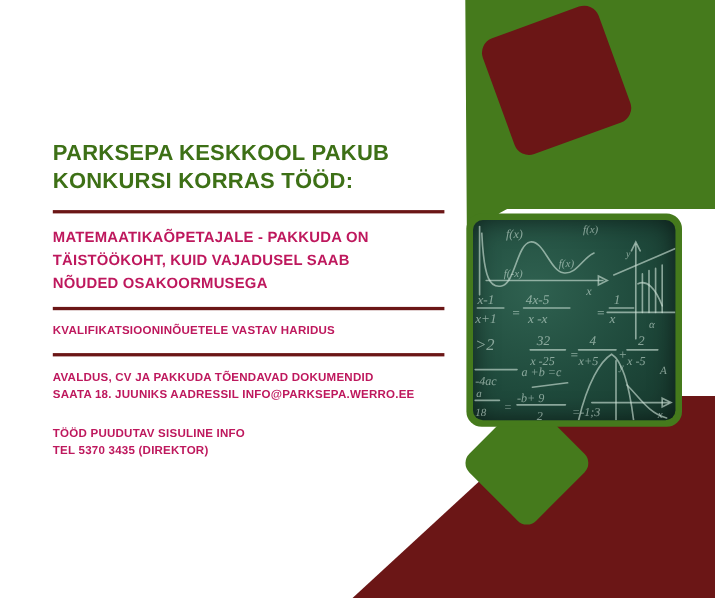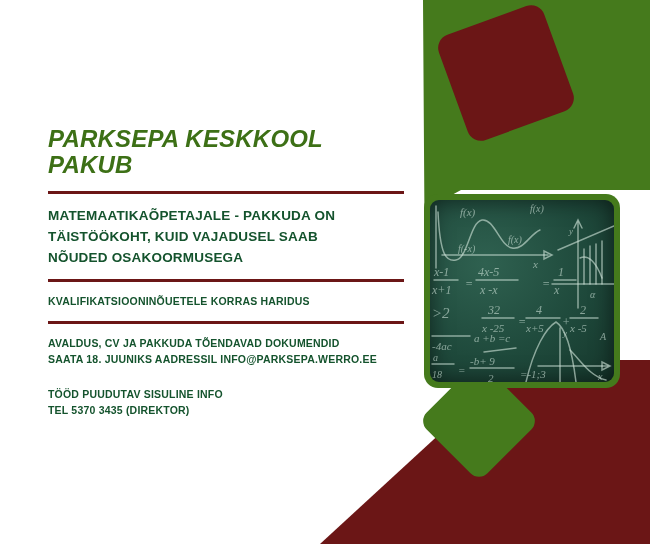--- a/index.html
+++ b/index.html
@@ -84,28 +84,27 @@
 
   
   .text-col {
     position: absolute;
     left: 48px; top: 0;
     width: 356px;
   }
   .headline {
     color: #3d7016;
     font-weight: bold;
-    font-size: 24px;
+    font-size: 20px;
     line-height: 26px;
     letter-spacing: .2px;
     margin: 0;
-    font-style: italic;
   }
   .block {
-    color: #14532d;
+    color: #be185d;
     font-weight: bold;
     letter-spacing: .2px;
     margin: 0;
   }
   .block-lg { font-size: 13.5px; line-height: 21px; }
   .block-sm { font-size: 10.5px; line-height: 16.5px; }
   .rule {
     height: 3px;
     background: #6b1616;
     width: 356px;
@@ -202,38 +201,39 @@
       </svg>
     </div>
   </div>
 
   <div class="text-col">
 
     <div style="height:126px"></div>
 
     <div>
       <p class="headline">PARKSEPA KESKKOOL PAKUB</p>
+      <p class="headline">KONKURSI KORRAS TÖÖD:</p>
     </div>
 
     <div class="gap"></div>
     <div class="rule"></div>
     <div class="sp-2"></div>
 
     <div>
       <p class="block block-lg">MATEMAATIKAÕPETAJALE - PAKKUDA ON</p>
       <p class="block block-lg">TÄISTÖÖKOHT, KUID VAJADUSEL SAAB</p>
       <p class="block block-lg">NÕUDED OSAKOORMUSEGA</p>
     </div>
 
     <div class="sp-2"></div>
     <div class="rule"></div>
     <div class="sp-2"></div>
 
     <div>
-      <p class="block block-sm">KVALIFIKATSIOONINÕUETELE KORRAS HARIDUS</p>
+      <p class="block block-sm">KVALIFIKATSIOONINÕUETELE VASTAV HARIDUS</p>
     </div>
 
     <div class="sp-2"></div>
     <div class="rule"></div>
     <div class="sp-2"></div>
 
     <div>
       <p class="block block-sm">AVALDUS, CV JA PAKKUDA TÕENDAVAD DOKUMENDID</p>
       <p class="block block-sm">SAATA 18. JUUNIKS AADRESSIL INFO@PARKSEPA.WERRO.EE</p>
     </div>

